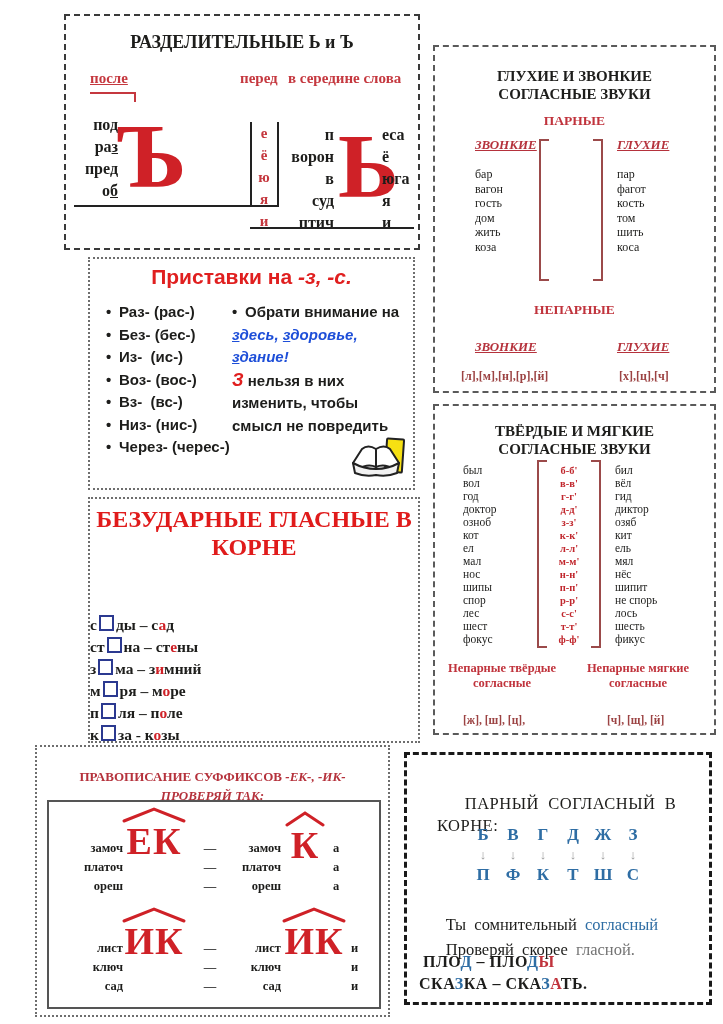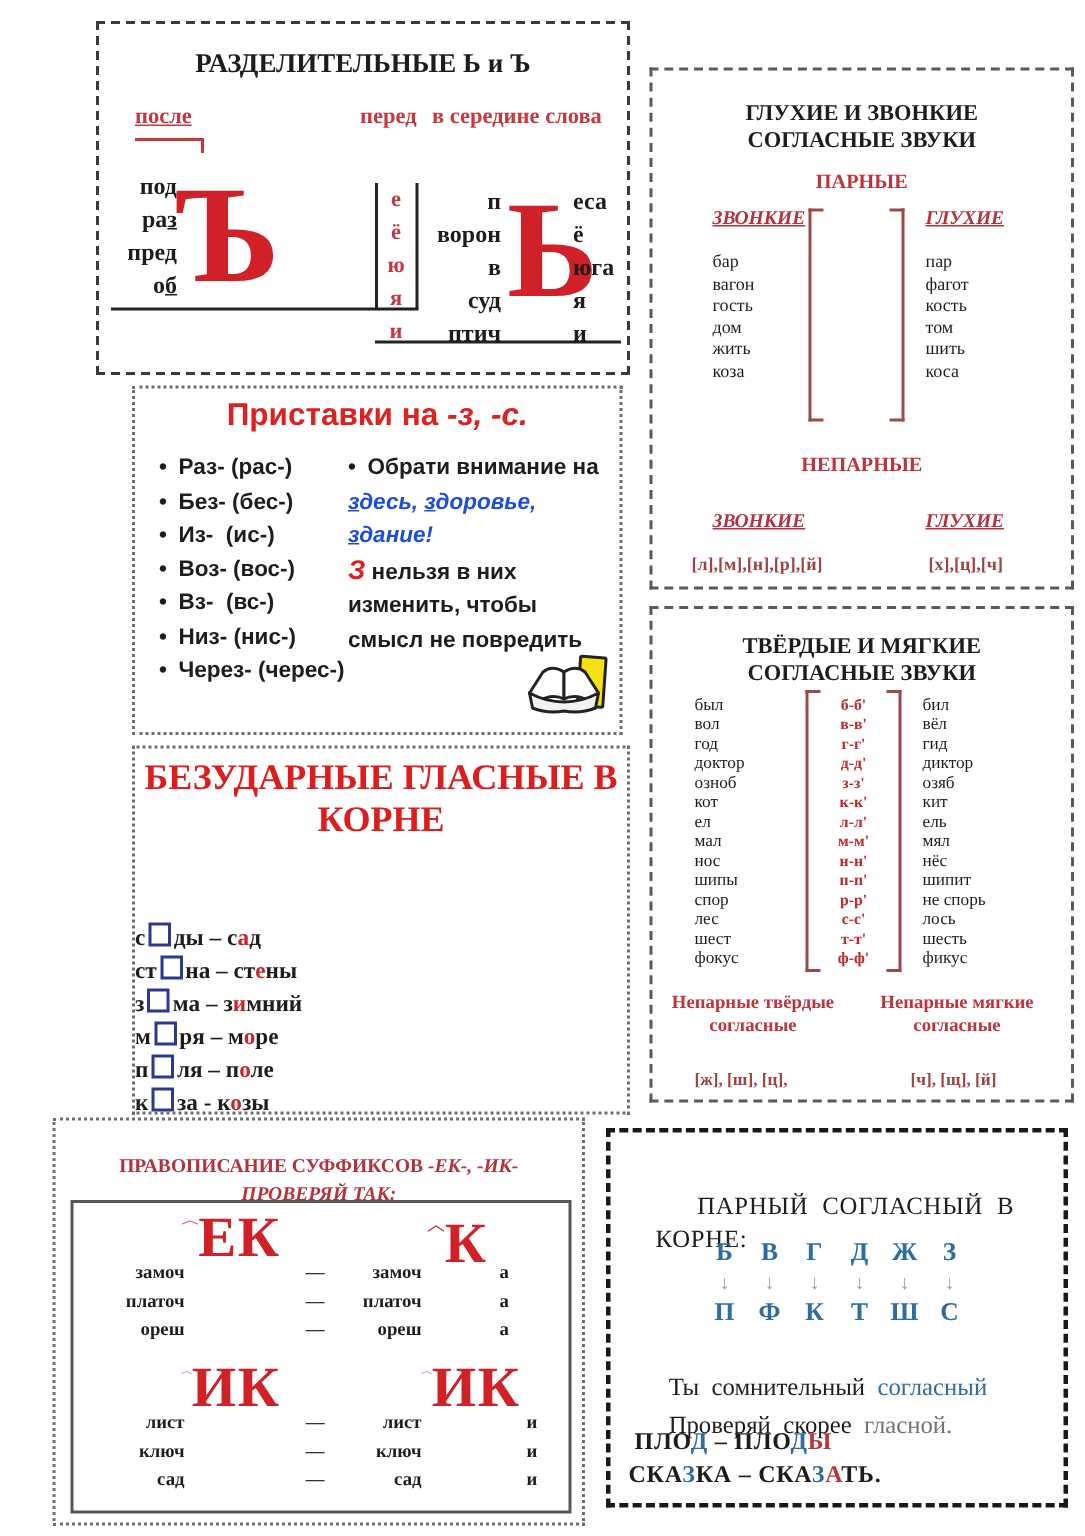--- a/index.html
+++ b/index.html
@@ -48,21 +48,21 @@
   
   .p3-title{left:0;right:0;top:6px;font-size:24px;line-height:28px;color:#e01b1b;}
   .p3-sub{left:10px;right:10px;top:70px;font-size:14.5px;line-height:20px;}
   .p3-ex{left:0;right:0;font-size:15.5px;font-weight:bold;text-align:left;}
   .sq{display:inline-block;width:11px;height:12px;border:2px solid #2b3990;margin:0 2px;vertical-align:-1px;background:#fff;}
 
   
   .p4-title{left:0;right:0;top:8px;font-size:13px;line-height:19px;color:#b5323c;margin-top:12px;}
   .p4-box{left:10px;top:53px;width:330px;height:205px;border:2px solid #555;}
   .p4-words{width:56px;line-height:19px;font-size:12.5px;font-weight:bold;text-align:right;}
-  .p4-suffix{display:flex;flex-direction:row;}
+  .p4-suffix{display:flex;flex-direction:column;align-items:center;}
   .p4-big{font-size:38px;line-height:36px;font-weight:bold;color:#cf2127;letter-spacing:1px;}
   .p4-dash{line-height:19px;font-size:12.5px;font-weight:bold;width:26px;text-align:center;color:#333;}
   .p4-end{line-height:19px;font-size:12.5px;font-weight:bold;}
 
   
   .p56-title{left:0;right:0;font-size:15px;line-height:18px;}
   .hdr{font-size:13px;font-weight:bold;font-style:italic;text-decoration:underline;color:#b5323c;text-align:center;}
   .wcol{line-height:14.6px;font-size:12px;}
   .pcol{line-height:14.6px;font-size:11.5px;font-weight:bold;color:#c1272d;text-align:center;}
   .brk{position:absolute;width:8px;border:2px solid #9b4a4a;}

